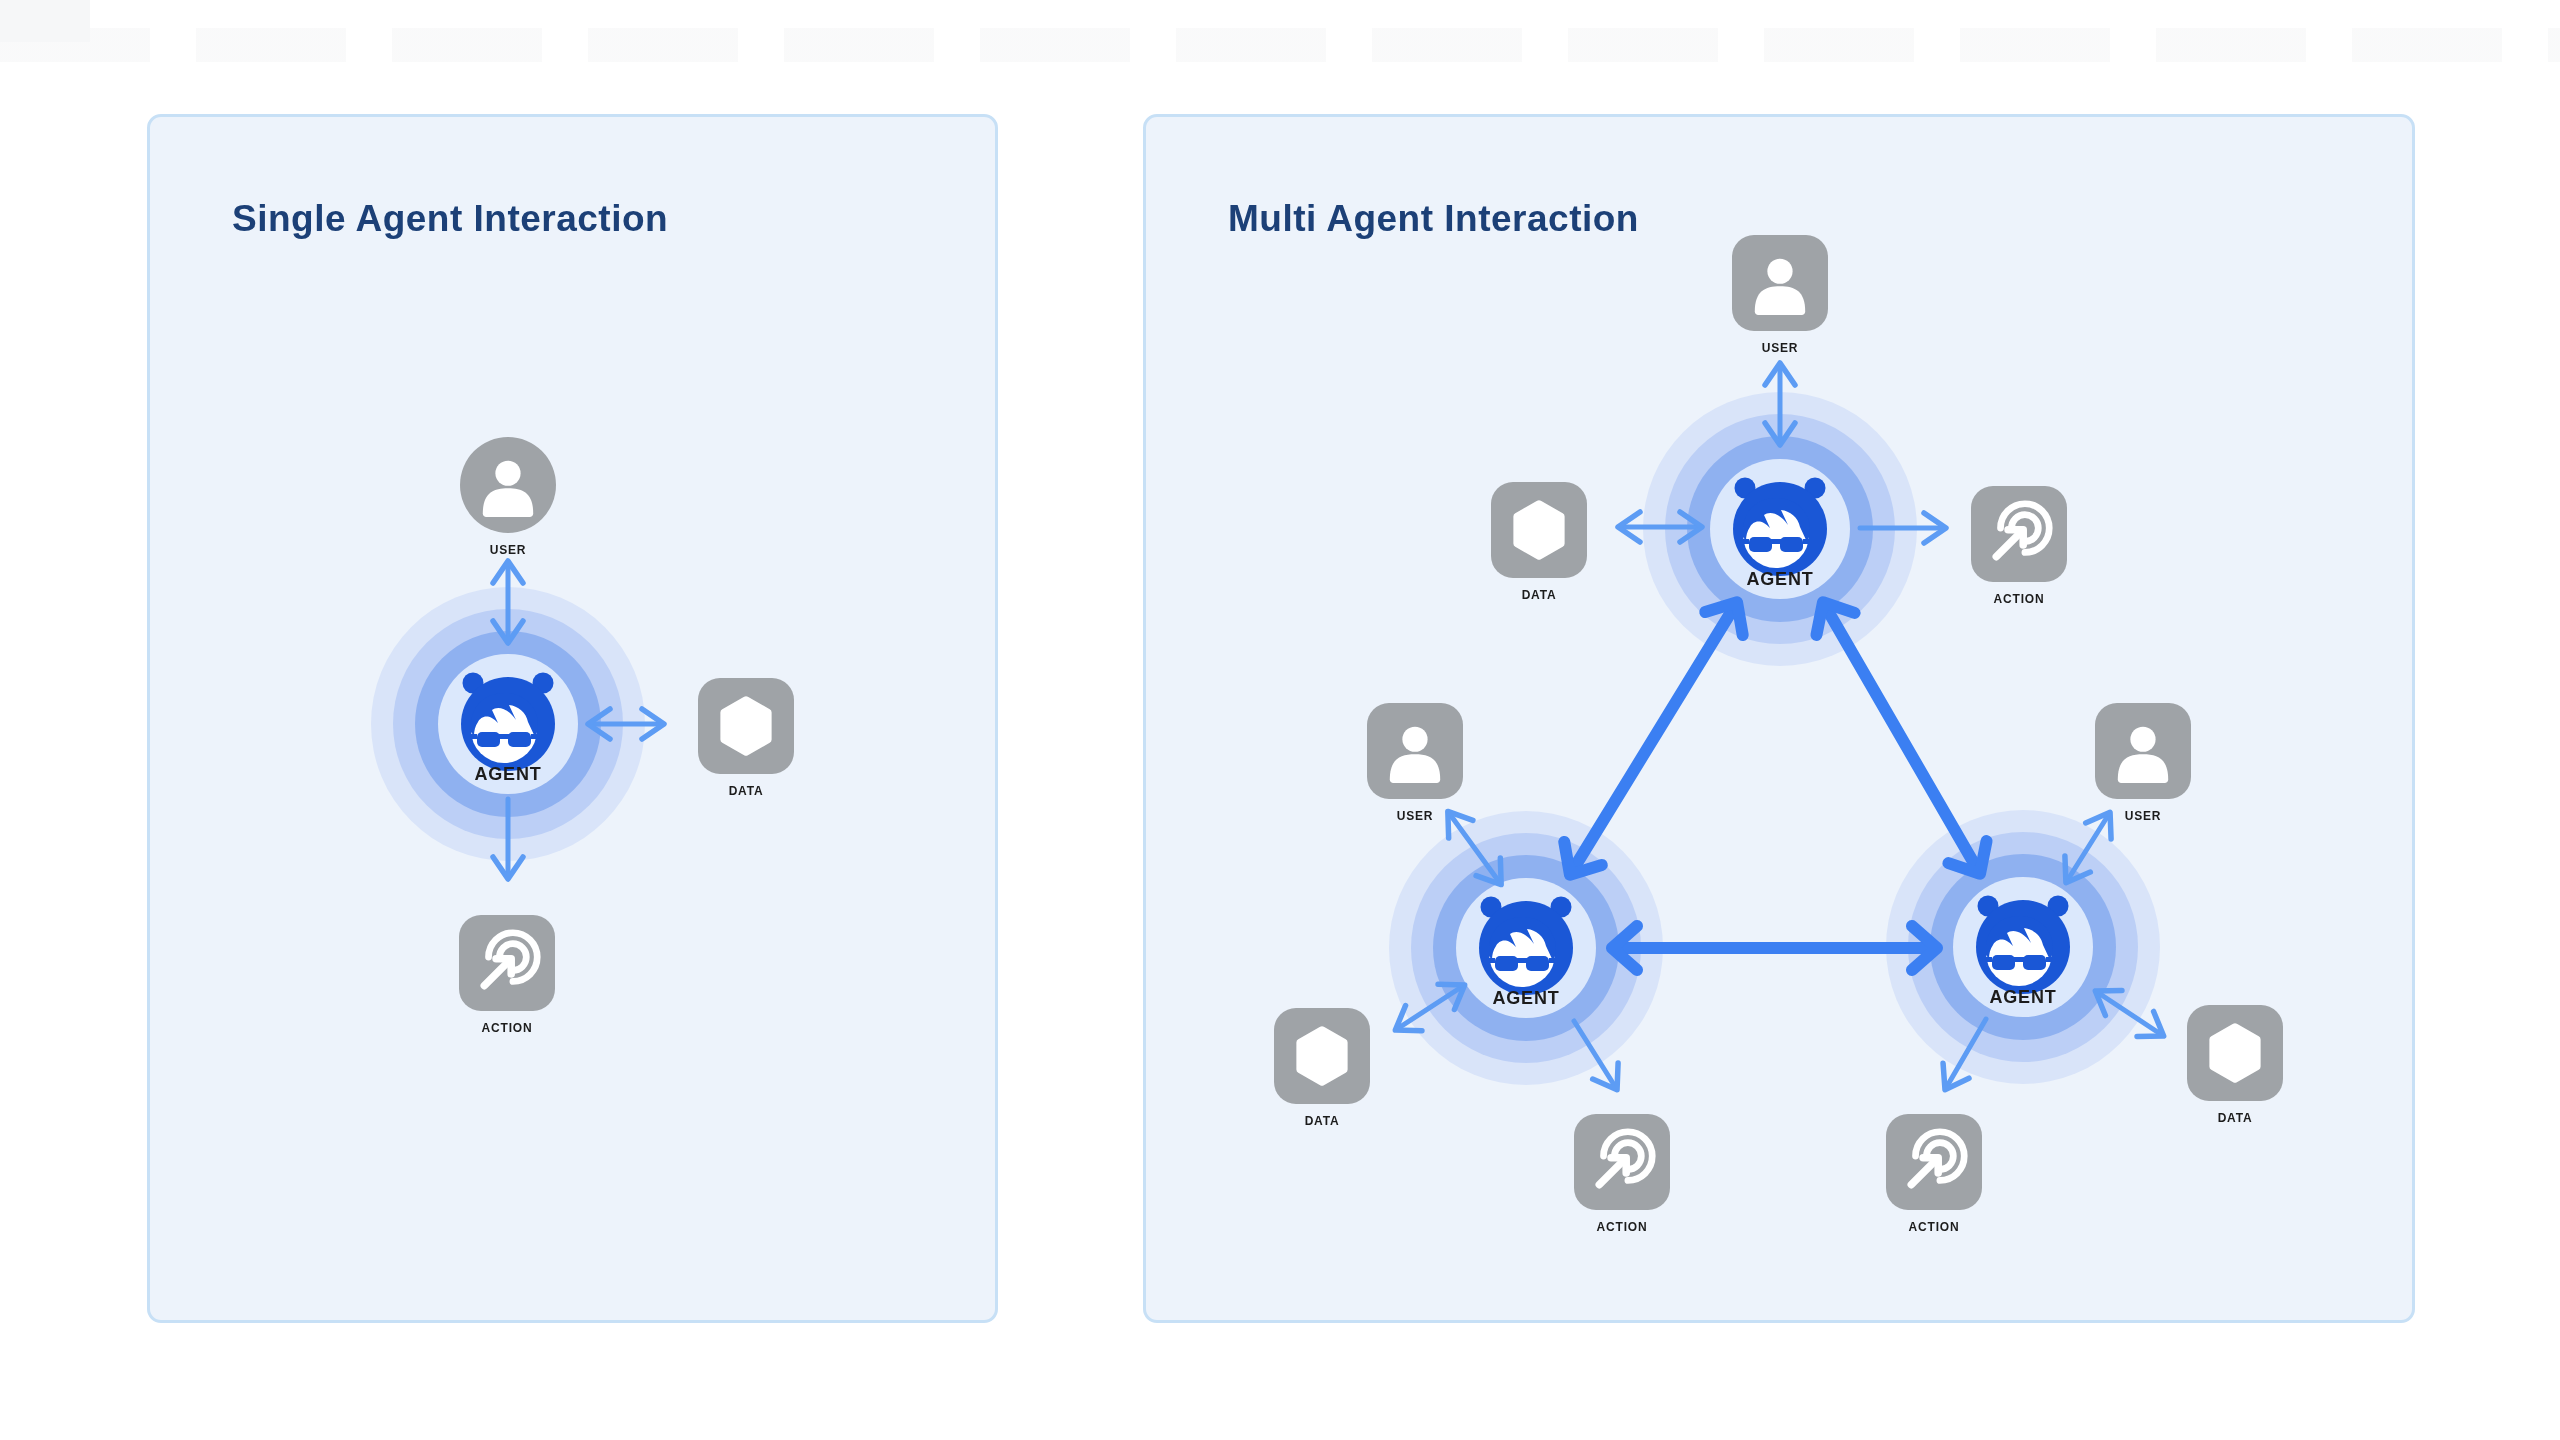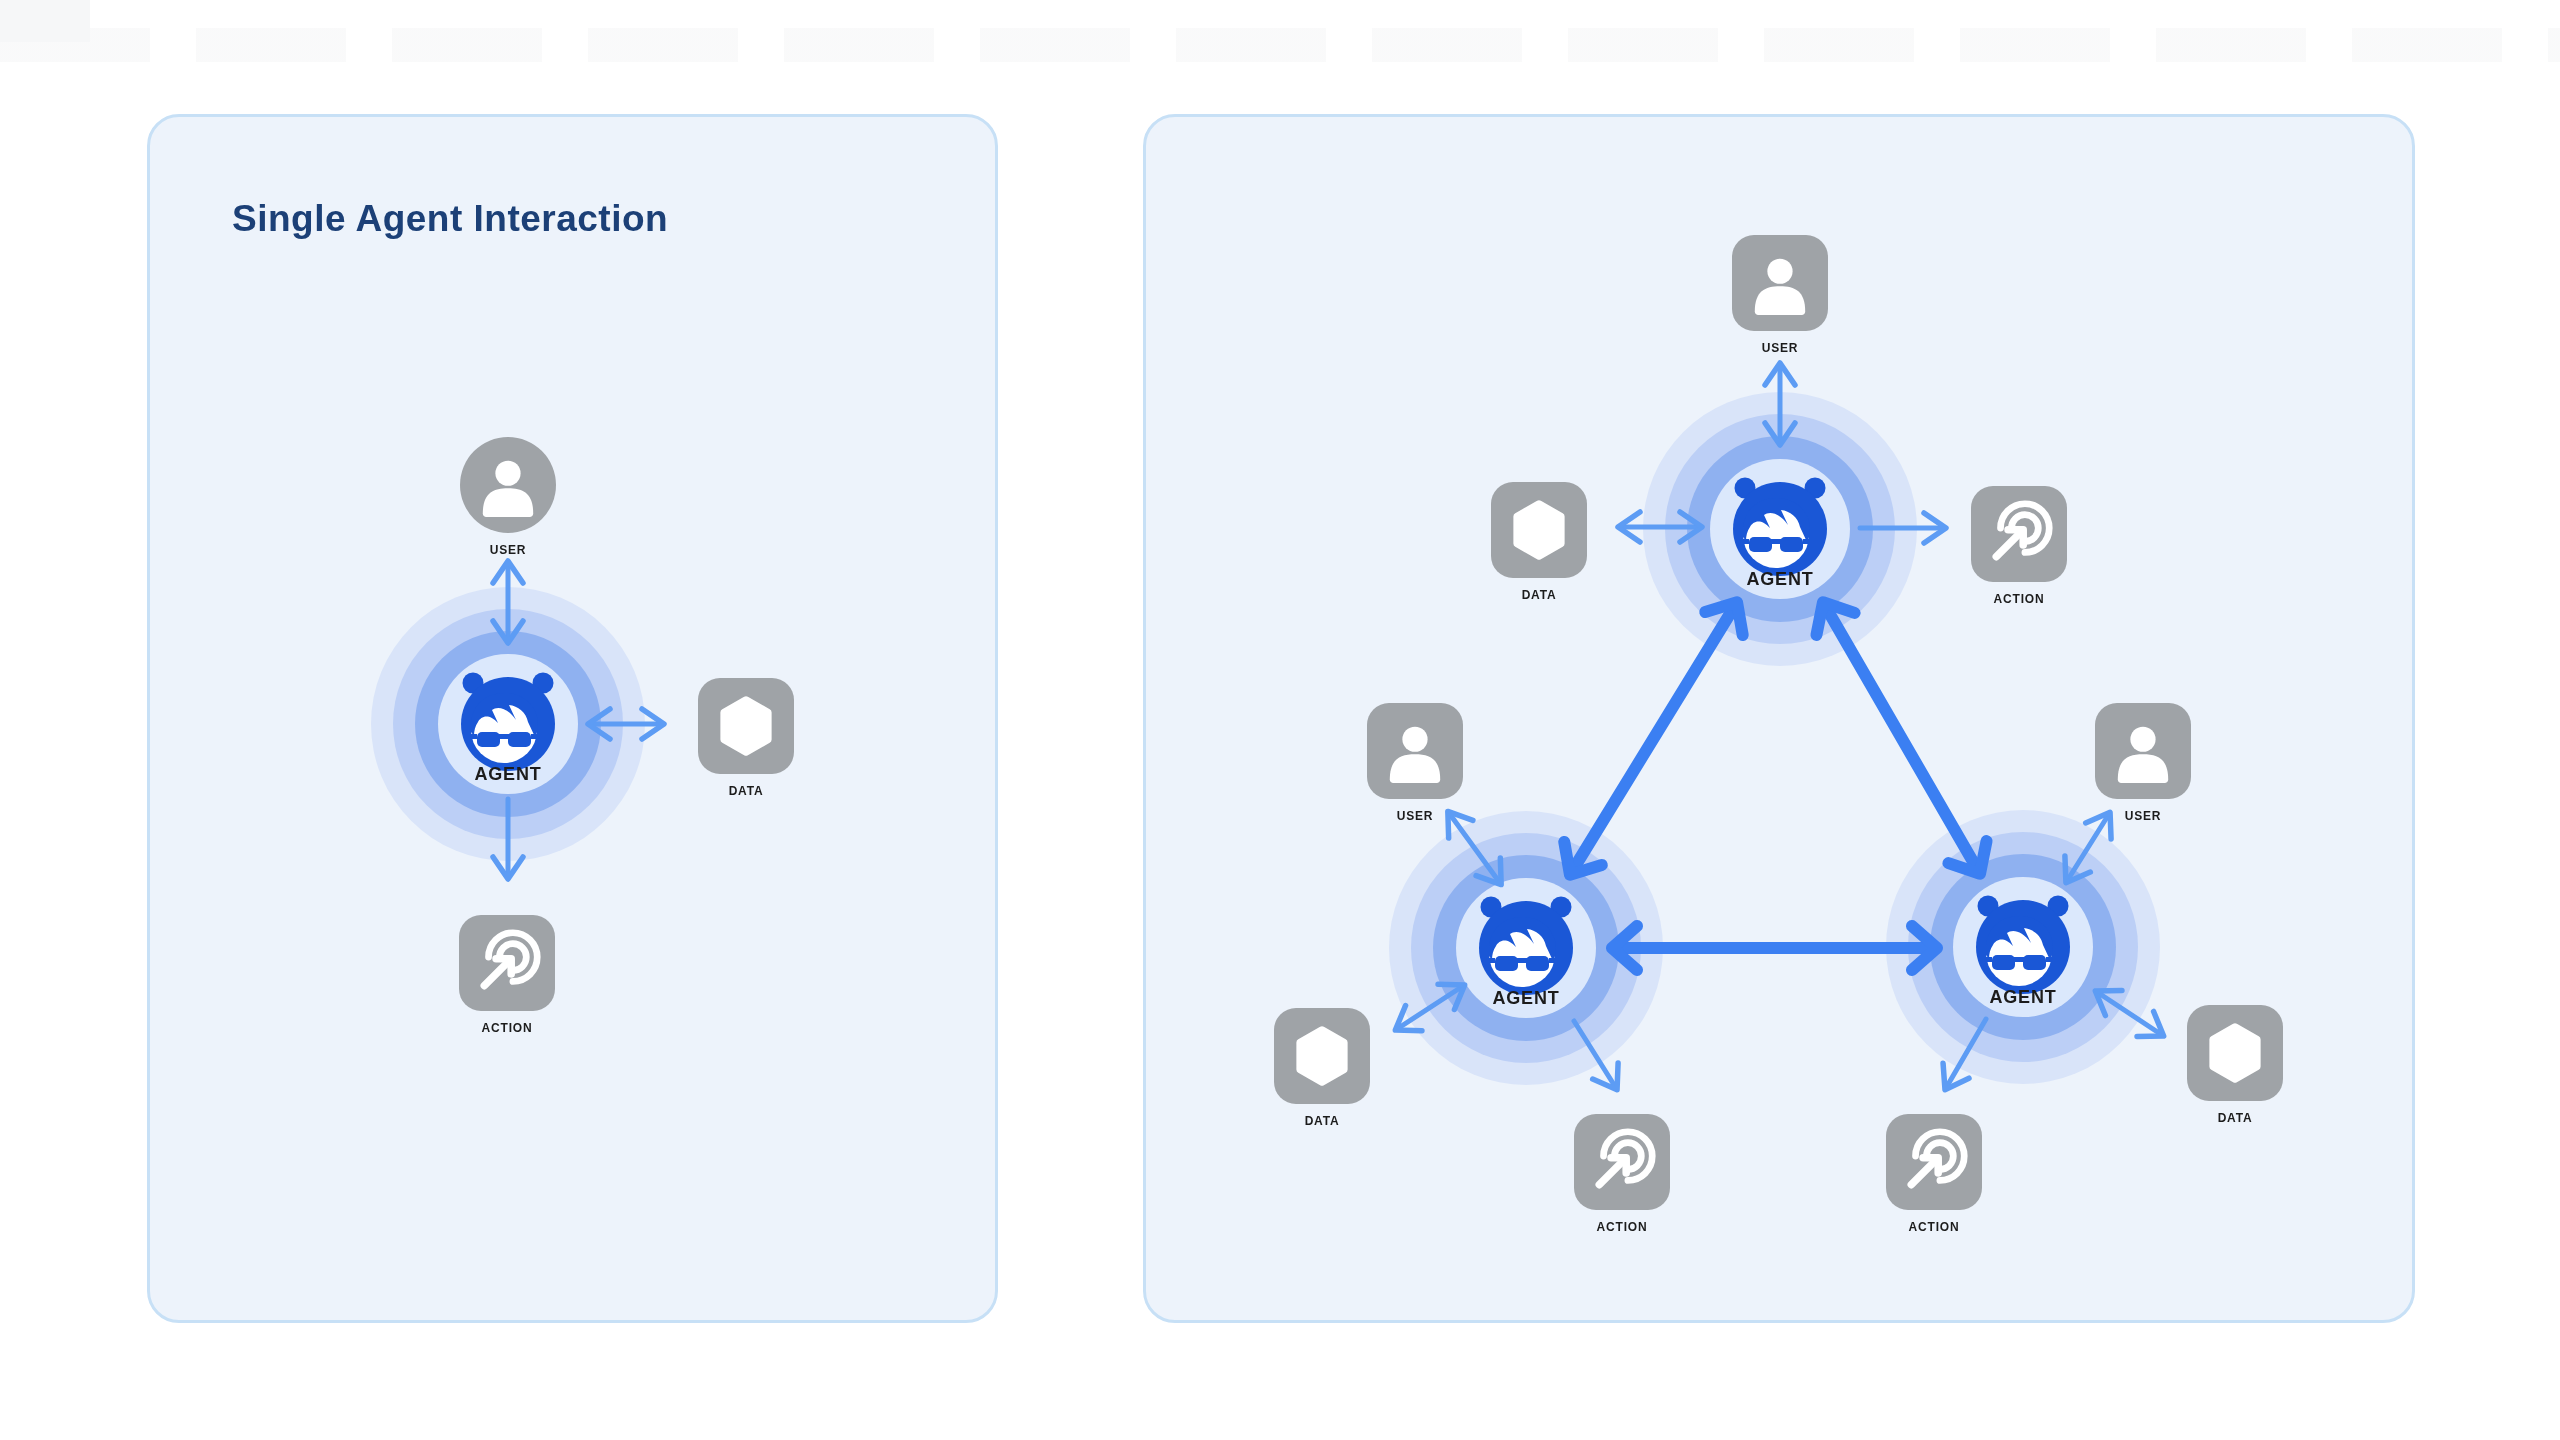--- a/index.html
+++ b/index.html
@@ -7,21 +7,21 @@
        font-family:"Liberation Sans", sans-serif;}
 
   .top-strip{position:absolute;left:0;top:0;width:2560px;height:62px;
     background:
       linear-gradient(90deg,#f6f7f8 0 90px, rgba(255,255,255,0) 90px),
       repeating-linear-gradient(90deg, rgba(175,180,186,0.07) 0 150px, rgba(255,255,255,0) 150px 196px);
     background-position:0 0, 0 28px;background-repeat:no-repeat,repeat-x;
     background-size:auto 42px, auto 34px;}
 
   .panel{position:absolute;background:#edf3fb;border:3px solid #c7e0f6;
-         border-radius:32px;box-sizing:border-box;}
+         border-radius:14px;box-sizing:border-box;}
   .panel-title{position:absolute;font-size:37px;font-weight:700;color:#1c4077;
                letter-spacing:0.5px;white-space:nowrap;}
 
   .ring{position:absolute;border-radius:50%;z-index:1;}
   .ring.r1{background:#d9e4f9;}
   .ring.r2{background:#bccff6;}
   .ring.r3{background:#8fb1f0;}
   .ring.r4{background:#dbe8fc;}
 
   .arrows{position:absolute;left:0;top:0;z-index:2;}
@@ -128,20 +128,21 @@
   <div class="agent-wrap" style="left:298px;top:543px">
     <svg width="120" height="120" viewBox="0 0 120 120">
         <use href="#agentGlyph"></use>
       </svg>
     <div class="agent-label">AGENT</div>
   </div>
 </section>
 
 <section class="panel" style="left:1143px;top:114px;width:1272px;height:1209px">
 
+  <h2 class="panel-title" style="left:82px;top:50px">Multi Agent Interaction</h2>
 
   <div class="ring r1" style="left:497px;top:275px;width:274px;height:274px"></div>
   <div class="ring r2" style="left:519px;top:297px;width:230px;height:230px"></div>
   <div class="ring r3" style="left:541px;top:319px;width:186px;height:186px"></div>
   <div class="ring r4" style="left:564px;top:342px;width:140px;height:140px"></div>
 
   <div class="ring r1" style="left:243px;top:694px;width:274px;height:274px"></div>
   <div class="ring r2" style="left:265px;top:716px;width:230px;height:230px"></div>
   <div class="ring r3" style="left:287px;top:738px;width:186px;height:186px"></div>
   <div class="ring r4" style="left:310px;top:761px;width:140px;height:140px"></div>

